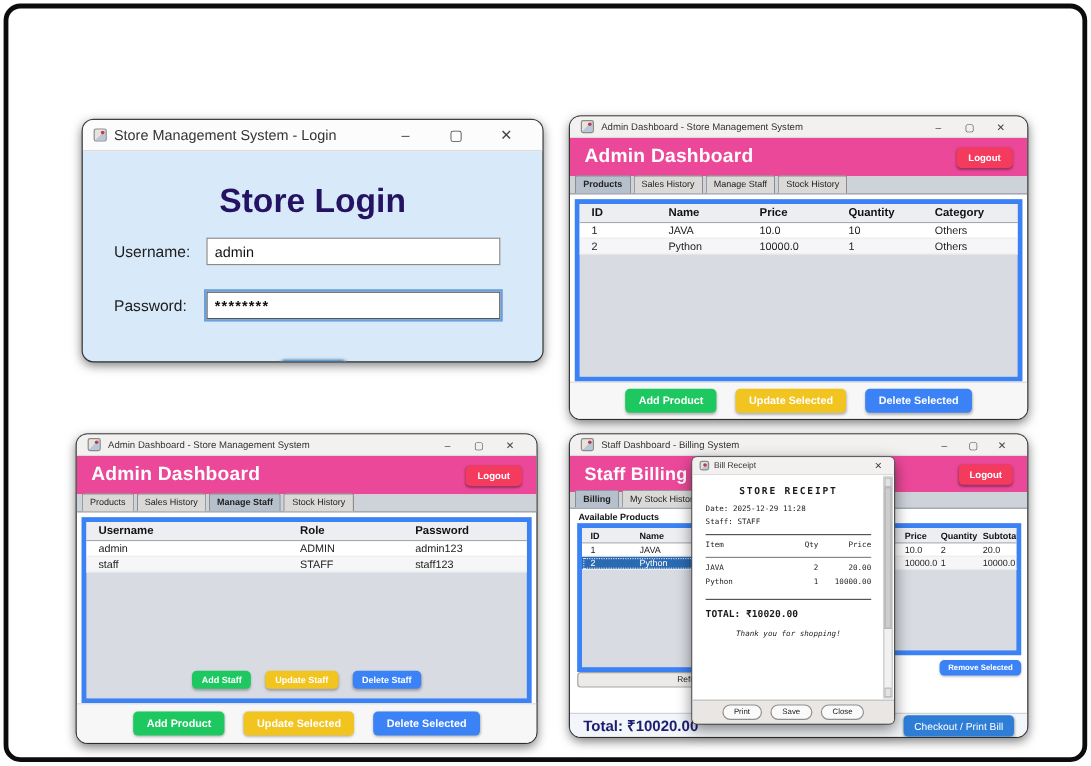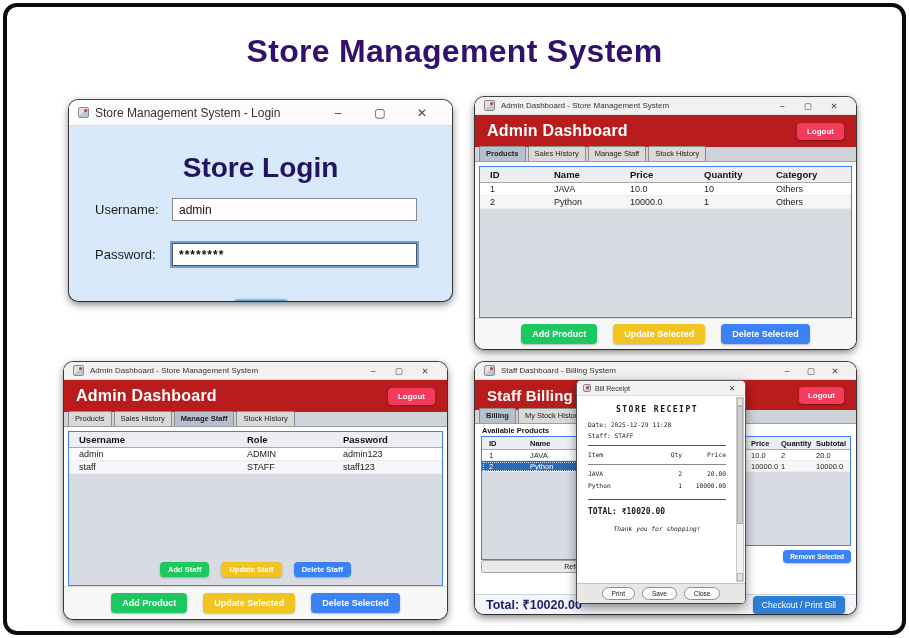--- a/index.html
+++ b/index.html
@@ -13,32 +13,32 @@
   .win { position: absolute; background: #fff; border-radius: 9px; overflow: hidden;
     box-shadow: 0 3px 9px rgba(0,0,0,.55), 0 0 0 1px #4a4a4a; }
   .titlebar { background: #f3f1f0; display: flex; align-items: center; padding: 0 9px; gap: 6px;
     border-bottom: 1px solid #dcdcdc; color: #333; }
   .appicon { width: 11px; height: 11px; border-radius: 2px; flex: 0 0 auto;
     background: linear-gradient(135deg,#e8e3da 50%,#b9c8d8 50%); border: 1px solid #8a8a8a; position: relative; }
   .appicon::after { content:""; position:absolute; right:1px; top:1px; width:3px; height:3px; border-radius:50%; background:#c03a4e; }
   .controls { margin-left: auto; display: flex; align-items: center; color: #444; }
   .controls span { display: inline-block; text-align: center; }
 
-  .blue-header { background: #b91c1c; display: flex; align-items: center; padding: 0 12px; }
+  .blue-header { background: #ec4899; display: flex; align-items: center; padding: 0 12px; }
   .blue-header .hd { color: #fff; font-weight: 800; letter-spacing: .2px; }
   .pill { margin-left: auto; background: #f43b5e; color: #fff; font-weight: 700;
     border: none; border-radius: 4px; box-shadow: 0 1px 2px rgba(0,0,0,.35); cursor: pointer; }
 
   .tabstrip { background: #ced2d9; display: flex; align-items: flex-end; padding: 2px 0 0 4px; gap: 2px;
     border-bottom: 1px solid #98a0aa; }
   .tab { font-size: 7.5px; padding: 2px 6px 3px; background: #dad9d7; border: 1px solid #8d8d8d; border-bottom: none;
     border-radius: 2px 2px 0 0; color: #222; white-space: nowrap; cursor: pointer; }
   .tab.active { background: #b6bfcc; font-weight: 700; }
 
-  .tablewrap { position: absolute; background: #d8dbe2; border: 1px solid #3b82f6; }
+  .tablewrap { position: absolute; background: #d8dbe2; border: 4px solid #3b82f6; }
   .thead { display: flex; align-items: center; background: #eceef2; border-bottom: 1px solid #a8a8a8;
     font-weight: 700; color: #111; }
   .trow { display: flex; align-items: center; background: #fff; border-bottom: 1px solid #ececec; color: #222; }
   .trow.alt { background: #f6f6f8; }
   .trow.selected { background: #2a6ab2; color: #fff; outline: 1px dotted #cfe0f5; outline-offset: -2px; }
   .cell { white-space: nowrap; overflow: hidden; }
 
   .btnbar { position: absolute; left: 0; right: 0; bottom: 0; background: #f7f7f7; border-top: 1px solid #ddd;
     display: flex; align-items: center; justify-content: center; gap: 16px; }
   .cbtn { color: #fff; font-weight: 700; border: none; border-radius: 4px; cursor: pointer;
@@ -143,21 +143,20 @@
   .dlg-arrow.up { top: 0; } .dlg-arrow.down { bottom: 0; }
   .dlg-btnbar { position: absolute; left: 0; right: 0; bottom: 0; height: 20px; background: #e9e6e4;
     border-top: 1px solid #c2c2c2; display: flex; align-items: center; justify-content: center; gap: 7px; }
   .dlg-btn { font-size: 6.5px; padding: 2px 9px; background: #fafafa; border: 1px solid #8f8f8f; border-radius: 7px;
     color: #222; cursor: pointer; font-family: "Liberation Sans", sans-serif; }
 </style>
 </head>
 <body>
 
 <div class="frame">
-  <div class="page-title">Store Management System</div>
 
   <div class="win" id="login-win">
     <div class="titlebar">
       <span class="appicon"></span>
       <span>Store Management System - Login</span>
       <span class="controls">
         <span>–</span>
         <span>▢</span>
         <span>✕</span>
       </span>

